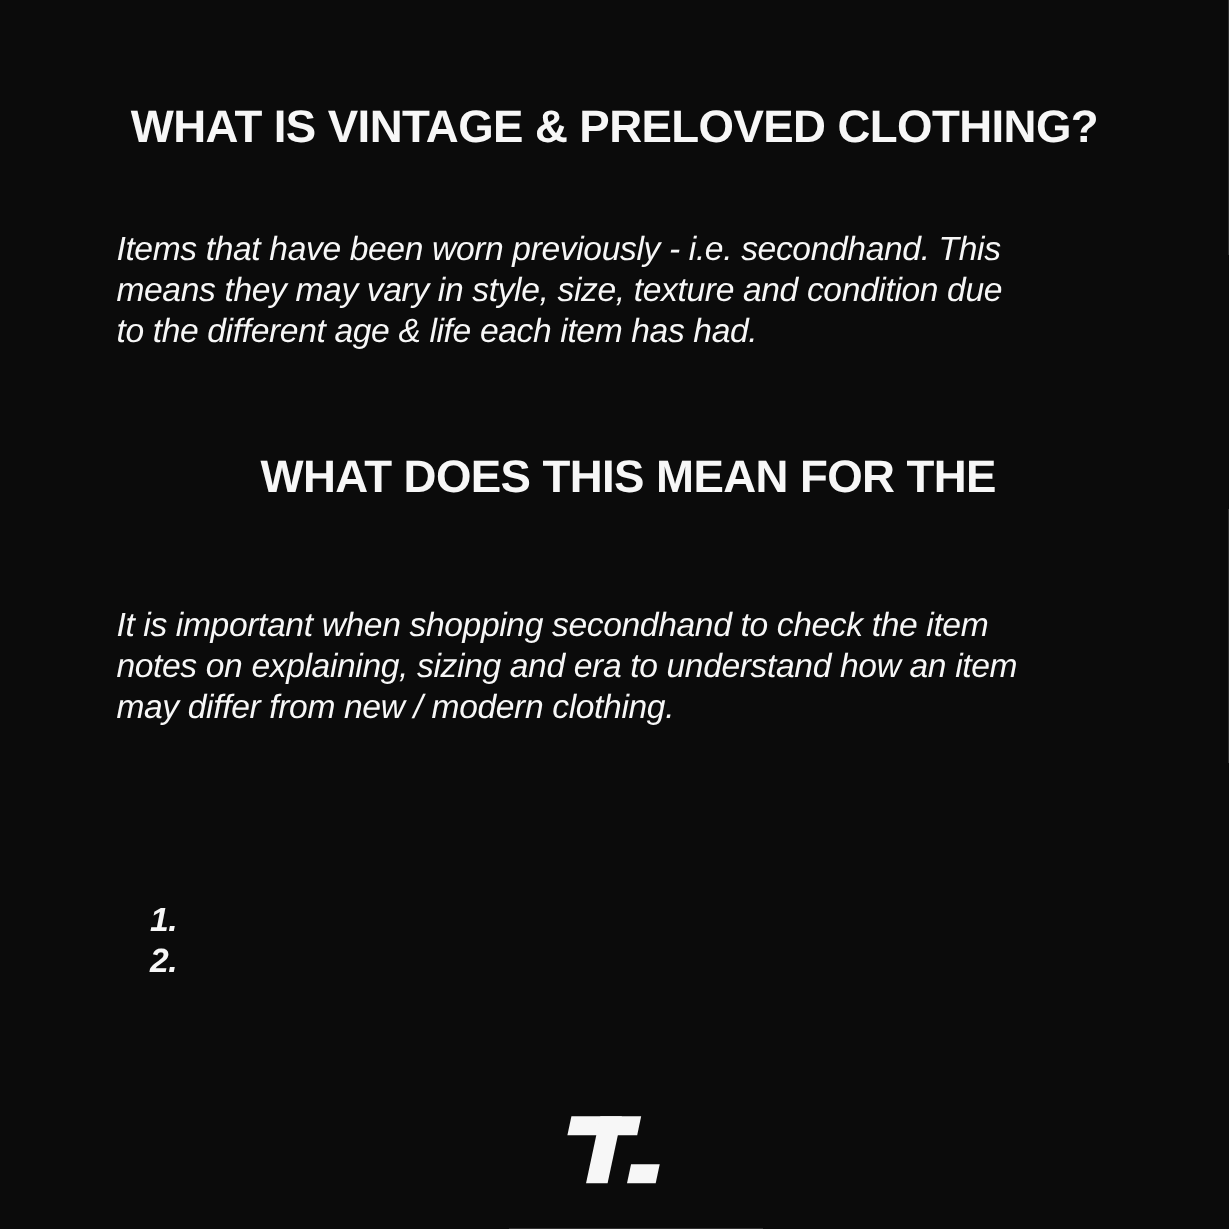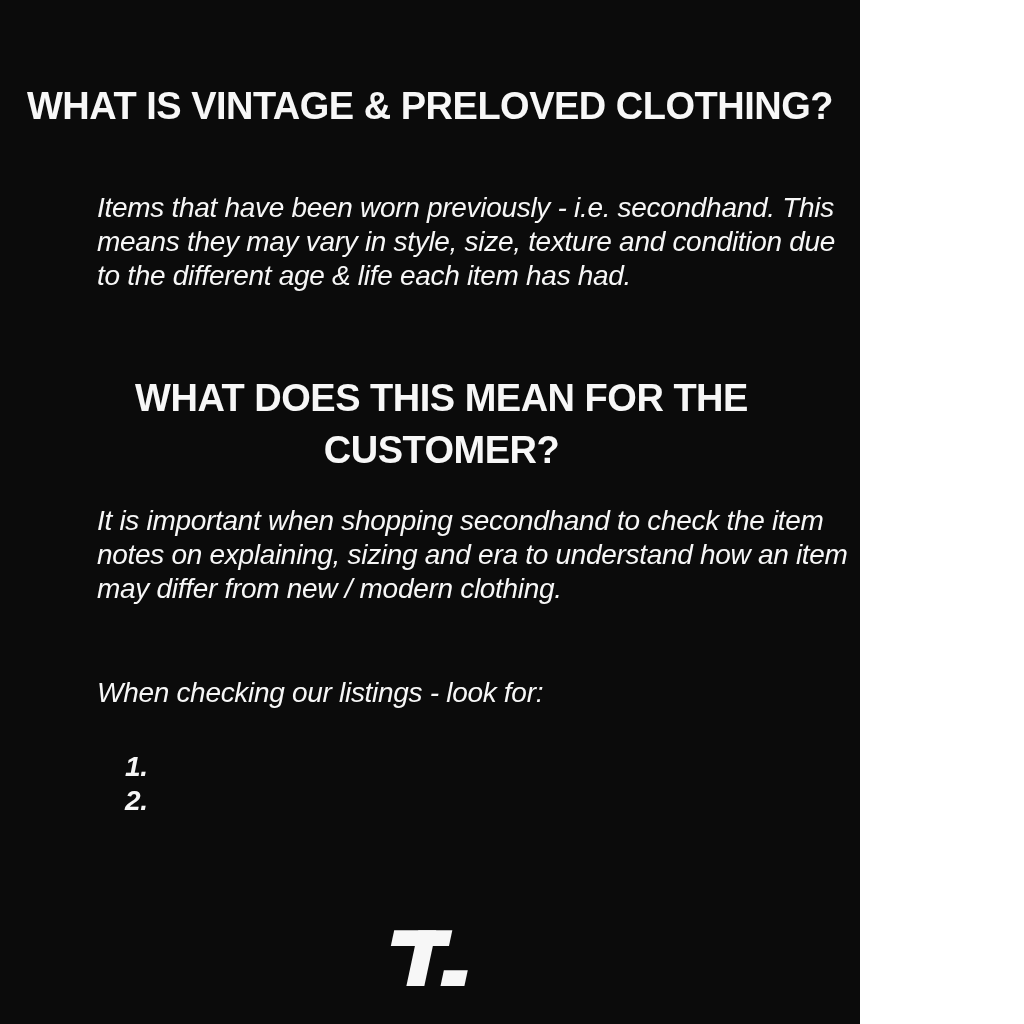--- a/index.html
+++ b/index.html
@@ -1,18 +1,18 @@
 <!DOCTYPE html>
 <html><head>
 <meta charset="utf-8">
 <style>
   html, body { margin: 0; padding: 0; }
   .canvas {
     position: relative;
-    width: 860px;
+    width: 1024px;
     height: 1024px;
     background: #0b0b0b;
     color: #f7f7f7;
     font-family: "Liberation Sans", sans-serif;
     overflow: hidden;
   }
   .heading {
     position: absolute;
     left: 0;
     right: 0;
@@ -76,32 +76,28 @@
   <h1 class="heading h1">WHAT IS VINTAGE &amp; PRELOVED CLOTHING?</h1>
 
   <div class="body-block p1">
     <div class="line">Items that have been worn previously - i.e. secondhand. This</div>
     <div class="line">means they may vary in style, size, texture and condition due</div>
     <div class="line">to the different age &amp; life each item has had.</div>
   </div>
 
   <h2 class="heading h2">
     <div class="line">WHAT DOES THIS MEAN FOR THE</div>
-    <div class="line">CUSTOMER?</div>
   </h2>
 
   <div class="body-block p2">
     <div class="line">It is important when shopping secondhand to check the item</div>
     <div class="line">notes on explaining, sizing and era to understand how an item</div>
     <div class="line">may differ from new / modern clothing.</div>
   </div>
 
-  <div class="body-block p3">
-    <div class="line">When checking our listings - look for:</div>
-  </div>
 
   <div class="checklist">
     <div class="check-row">
       <span class="check-num">1.</span>
     </div>
     <div class="check-row">
       <span class="check-num">2.</span>
     </div>
   </div>
 

